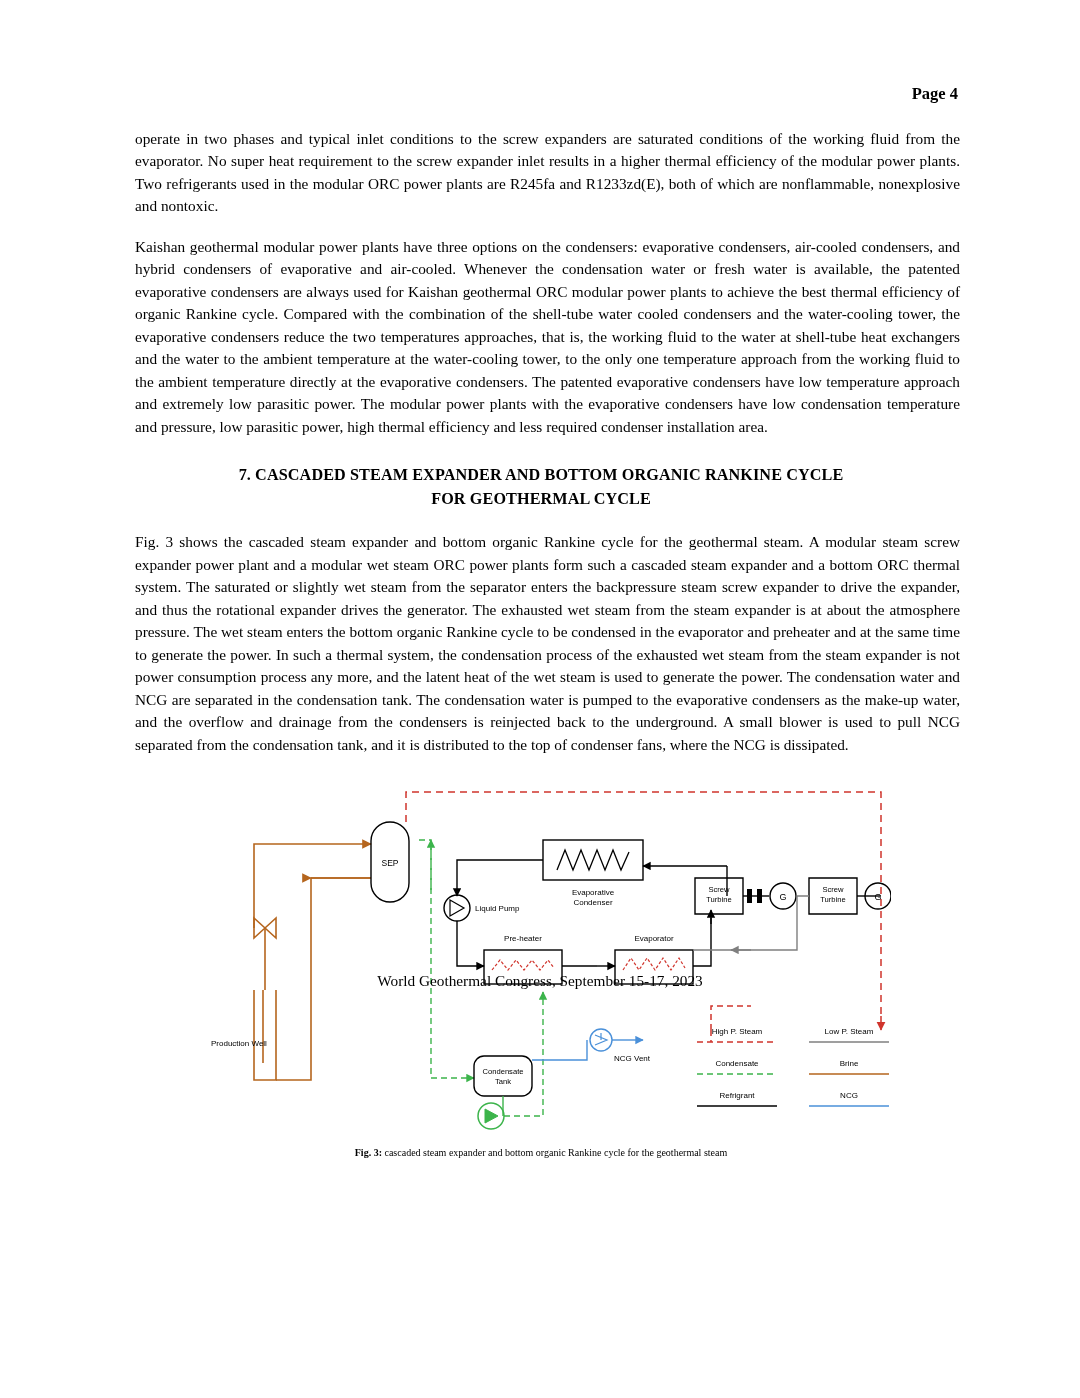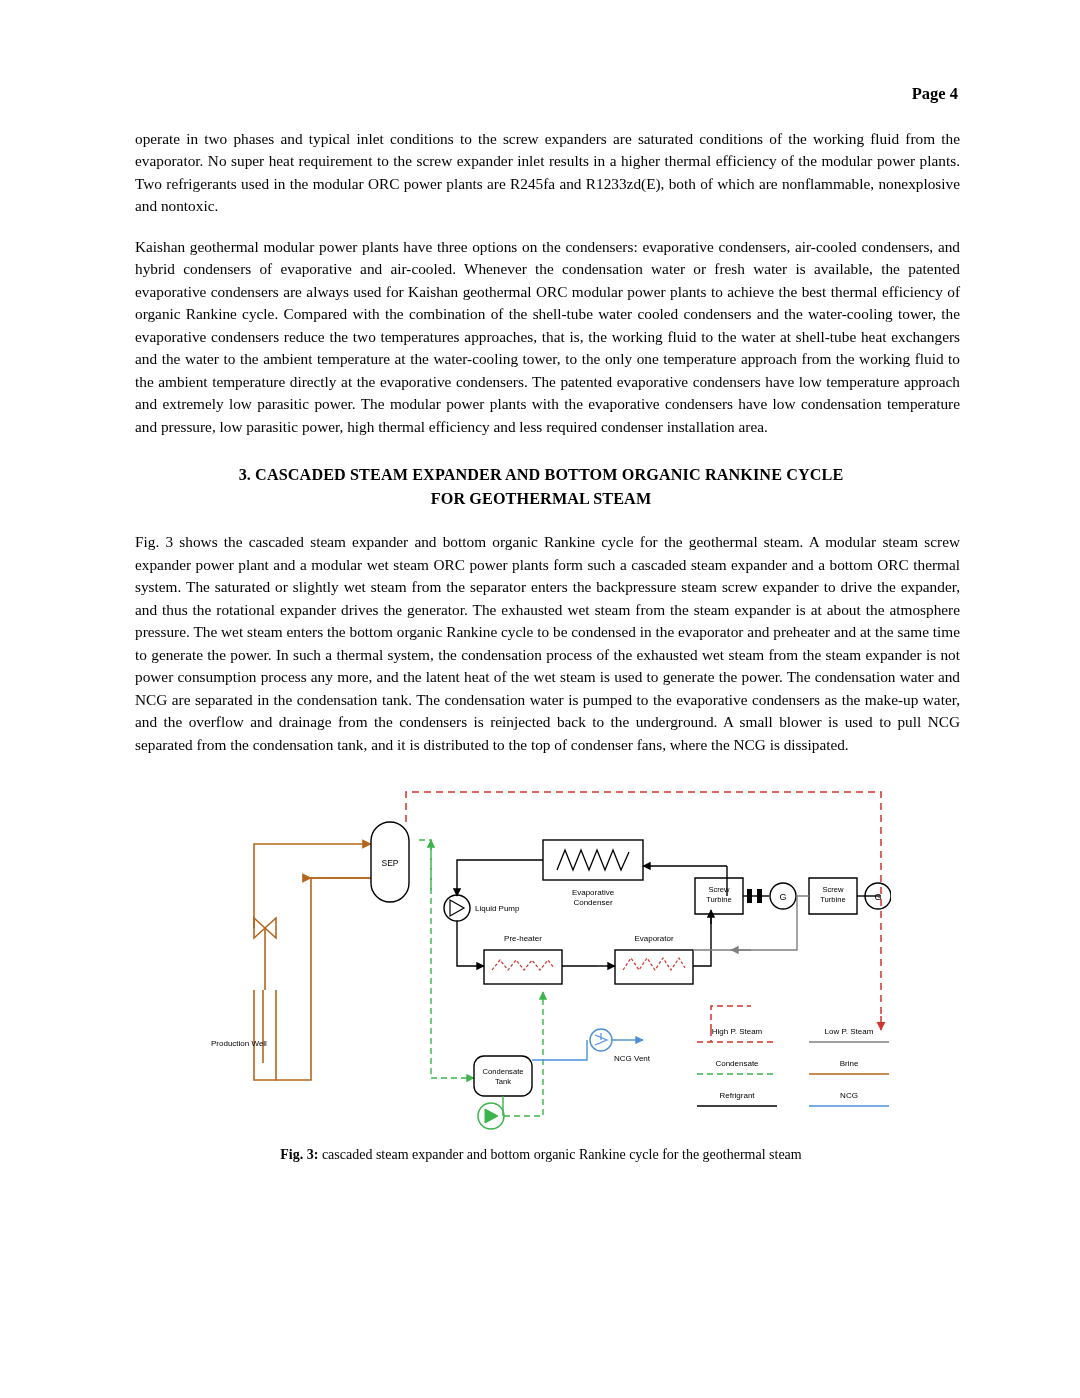--- a/index.html
+++ b/index.html
@@ -49,21 +49,21 @@
     margin: 26px 0 20px 0;
     line-height: 1.45;
     letter-spacing: 0.1px;
   }
   .figure-wrap {
     margin: 22px 0 0 0;
     display: flex;
     justify-content: center;
   }
   .figure-caption {
-    font-size: 14px;
+    font-size: 10px;
     text-align: center;
     margin: 14px 0 20px 0;
   }
   .figure-caption b { font-weight: bold; }
   .footer {
     position: absolute;
     bottom: 58px;
     left: 0;
     width: 1080px;
     text-align: center;
@@ -84,22 +84,22 @@
 
   <div class="page-header">Page 4</div>
 
   <div class="content">
 
     <p class="body-text">operate in two phases and typical inlet conditions to the screw expanders are saturated conditions of the working fluid from the evaporator. No super heat requirement to the screw expander inlet results in a higher thermal efficiency of the modular power plants. Two refrigerants used in the modular ORC power plants are R245fa and R1233zd(E), both of which are nonflammable, nonexplosive and nontoxic.</p>
 
     <p class="body-text">Kaishan geothermal modular power plants have three options on the condensers: evaporative condensers, air-cooled condensers, and hybrid condensers of evaporative and air-cooled. Whenever the condensation water or fresh water is available, the patented evaporative condensers are always used for Kaishan geothermal ORC modular power plants to achieve the best thermal efficiency of organic Rankine cycle. Compared with the combination of the shell-tube water cooled condensers and the water-cooling tower, the evaporative condensers reduce the two temperatures approaches, that is, the working fluid to the water at shell-tube heat exchangers and the water to the ambient temperature at the water-cooling tower, to the only one temperature approach from the working fluid to the ambient temperature directly at the evaporative condensers. The patented evaporative condensers have low temperature approach and extremely low parasitic power. The modular power plants with the evaporative condensers have low condensation temperature and pressure, low parasitic power, high thermal efficiency and less required condenser installation area.</p>
 
     <h2 class="section-title">
-      <span>3. CASCADED STEAM EXPANDER AND BOTTOM ORGANIC RANKINE CYCLE</span><br>
-      <span>FOR GEOTHERMAL STEAM</span>
+      <span>7. CASCADED STEAM EXPANDER AND BOTTOM ORGANIC RANKINE CYCLE</span><br>
+      <span>FOR GEOTHERMAL CYCLE</span>
     </h2>
 
     <p class="body-text">Fig. 3 shows the cascaded steam expander and bottom organic Rankine cycle for the geothermal steam. A modular steam screw expander power plant and a modular wet steam ORC power plants form such a cascaded steam expander and a bottom ORC thermal system. The saturated or slightly wet steam from the separator enters the backpressure steam screw expander to drive the expander, and thus the rotational expander drives the generator. The exhausted wet steam from the steam expander is at about the atmosphere pressure. The wet steam enters the bottom organic Rankine cycle to be condensed in the evaporator and preheater and at the same time to generate the power. In such a thermal system, the condensation process of the exhausted wet steam from the steam expander is not power consumption process any more, and the latent heat of the wet steam is used to generate the power. The condensation water and NCG are separated in the condensation tank. The condensation water is pumped to the evaporative condensers as the make-up water, and the overflow and drainage from the condensers is reinjected back to the underground. A small blower is used to pull NCG separated from the condensation tank, and it is distributed to the top of condenser fans, where the NCG is dissipated.</p>
 
     <div class="figure-wrap">
       <div class="diagram">
         <svg width="700" height="355" viewBox="0 0 700 355" xmlns="http://www.w3.org/2000/svg">
           <defs>
             <marker id="arrBrown" markerWidth="7" markerHeight="7" refX="5.5" refY="3" orient="auto">
               <path d="M0,0 L6,3 L0,6 z" fill="#b5651d"></path>
@@ -254,14 +254,15 @@
       </div>
     </div>
 
     <div class="figure-caption">
       <b>Fig. 3:</b><span> cascaded steam expander and bottom organic Rankine cycle for the geothermal steam</span>
     </div>
 
 
   </div>
 
+  <div class="footer">World Geothermal Congress, September 15-17, 2023</div>
 
 </div>
 
 </body></html>

